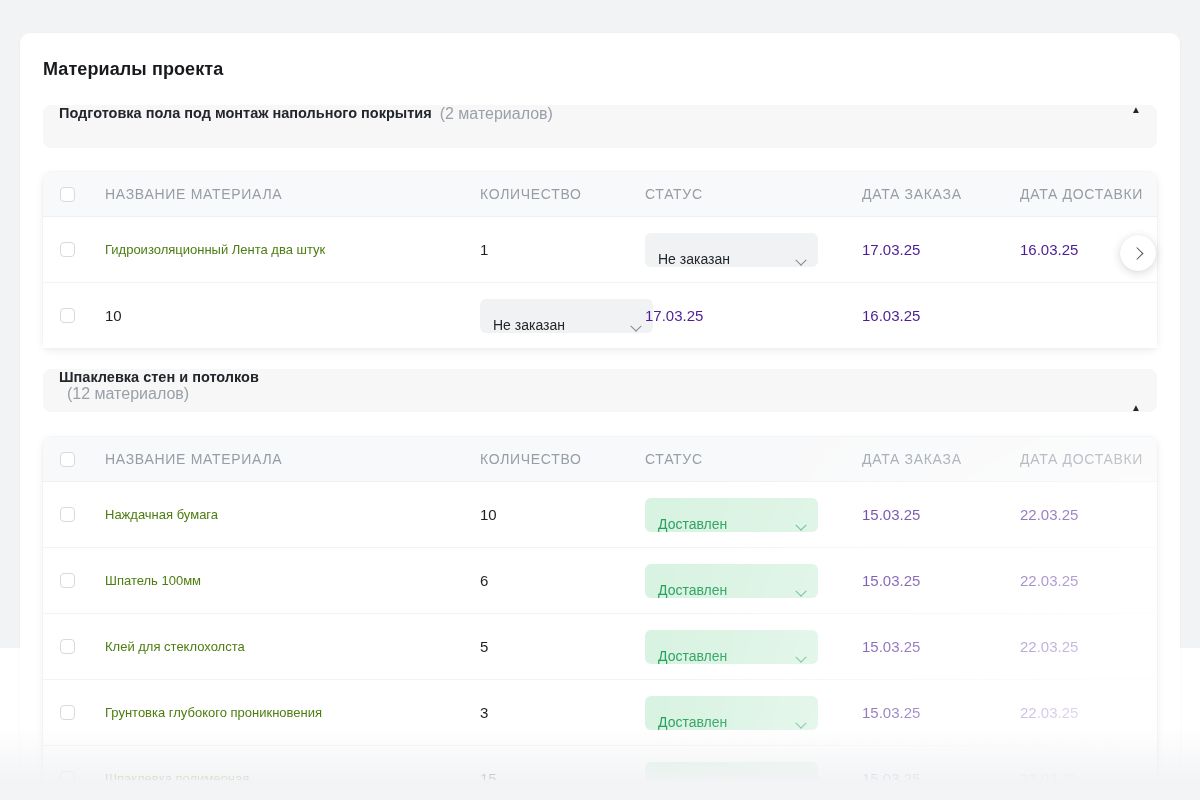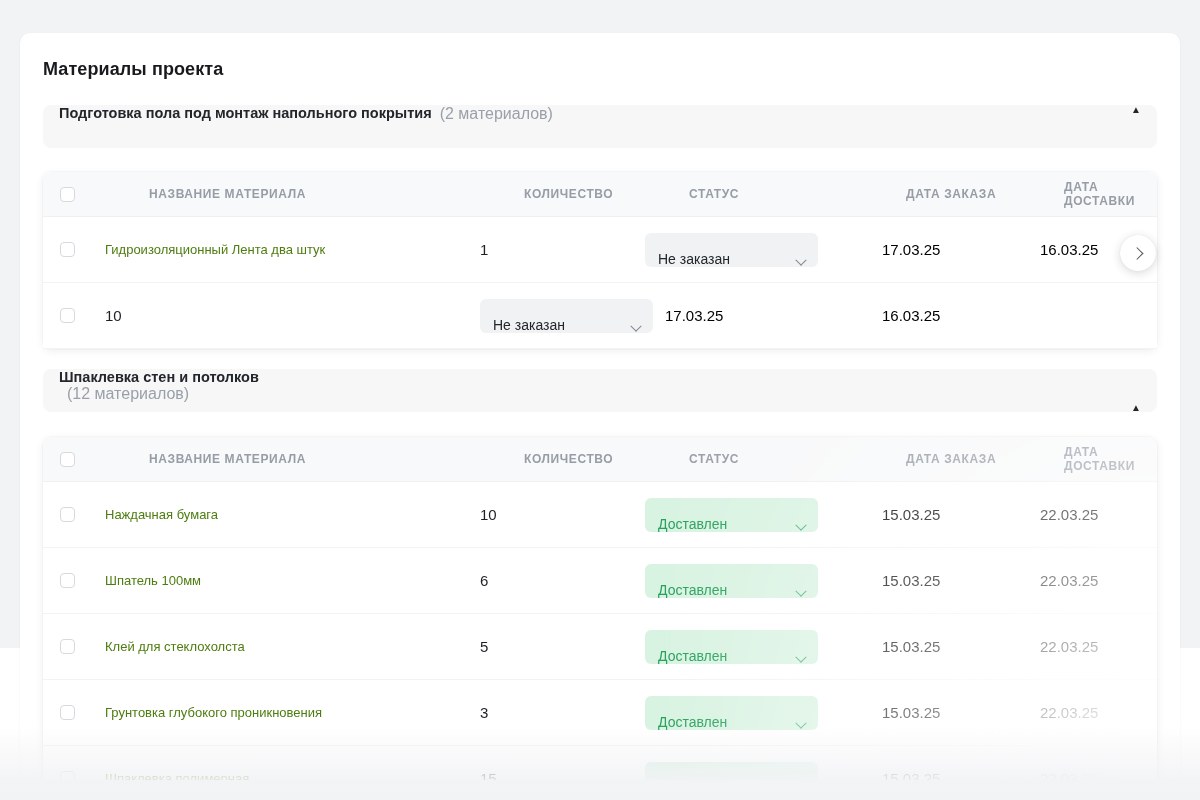--- a/index.html
+++ b/index.html
@@ -18,30 +18,30 @@
   .acc-count { font-size:16px; color:#9aa0a8; margin-left:8px; }
   .acc-arrow { margin-left:auto; font-size:10px; color:#23262b; line-height:1; }
 
   .tbl { position:relative; margin-top:24px; background:#fff; border-radius:8px;
     box-shadow:0 0 0 1px rgba(20,24,31,.02), 0 2px 8px rgba(20,24,31,.07); }
   .tbl2 { margin-top:25px; }
   .trow, .thead { display:grid; grid-template-columns:62px 375px 165px 217px 158px 1fr;
     align-items:center; }
   .thead { height:45px; background:#f8f9fa; border-radius:8px 8px 0 0;
     border-bottom:1px solid #eef0f2; }
-  .thead .hcell { font-size:12px; font-weight:700; letter-spacing:.05em;
-    color:#979da6; text-transform:uppercase;margin-left:44px; }
+  .thead .hcell { font-size:14px; font-weight:400; letter-spacing:.05em;
+    color:#979da6; text-transform:uppercase; }
   .trow { height:66px; border-bottom:1px solid #f1f3f5; background:#fff; }
   .tbl .trow:last-child { border-bottom:none; border-radius:0 0 8px 8px; }
   .ckcell { display:flex; align-items:center; padding-left:17px; }
   input[type=checkbox] { appearance:none; -webkit-appearance:none; width:15px; height:15px;
     border:1.5px solid #d6dade; border-radius:4px; background:#fff; cursor:pointer; }
   .name { font-size:13px; color:#4d7c0f; padding-right:14px; }
   .qty { font-size:15px; color:#1e2126; }
-  .datec { font-size:15px; color:#000000;margin-left:20px; }
+  .datec { font-size:15px; color:#4c1d95; }
 
   .status-select { width:173px; height:34px; border-radius:6px; display:flex;
     align-items:flex-end; justify-content:space-between; padding:0 13px;
     font-size:14px; cursor:pointer; }
   .status--not_ordered { background:#f1f2f4; color:#23262b; }
   .status--delivered { background:#d9f3e2; color:#27a15d; }
   .chev-down { width:8px; height:8px; border-right:1.6px solid currentColor;
     border-bottom:1.6px solid currentColor; transform:rotate(45deg) translate(-2px,-2px);
     opacity:.75; }
   .status--not_ordered .chev-down { color:#5f6670; }

